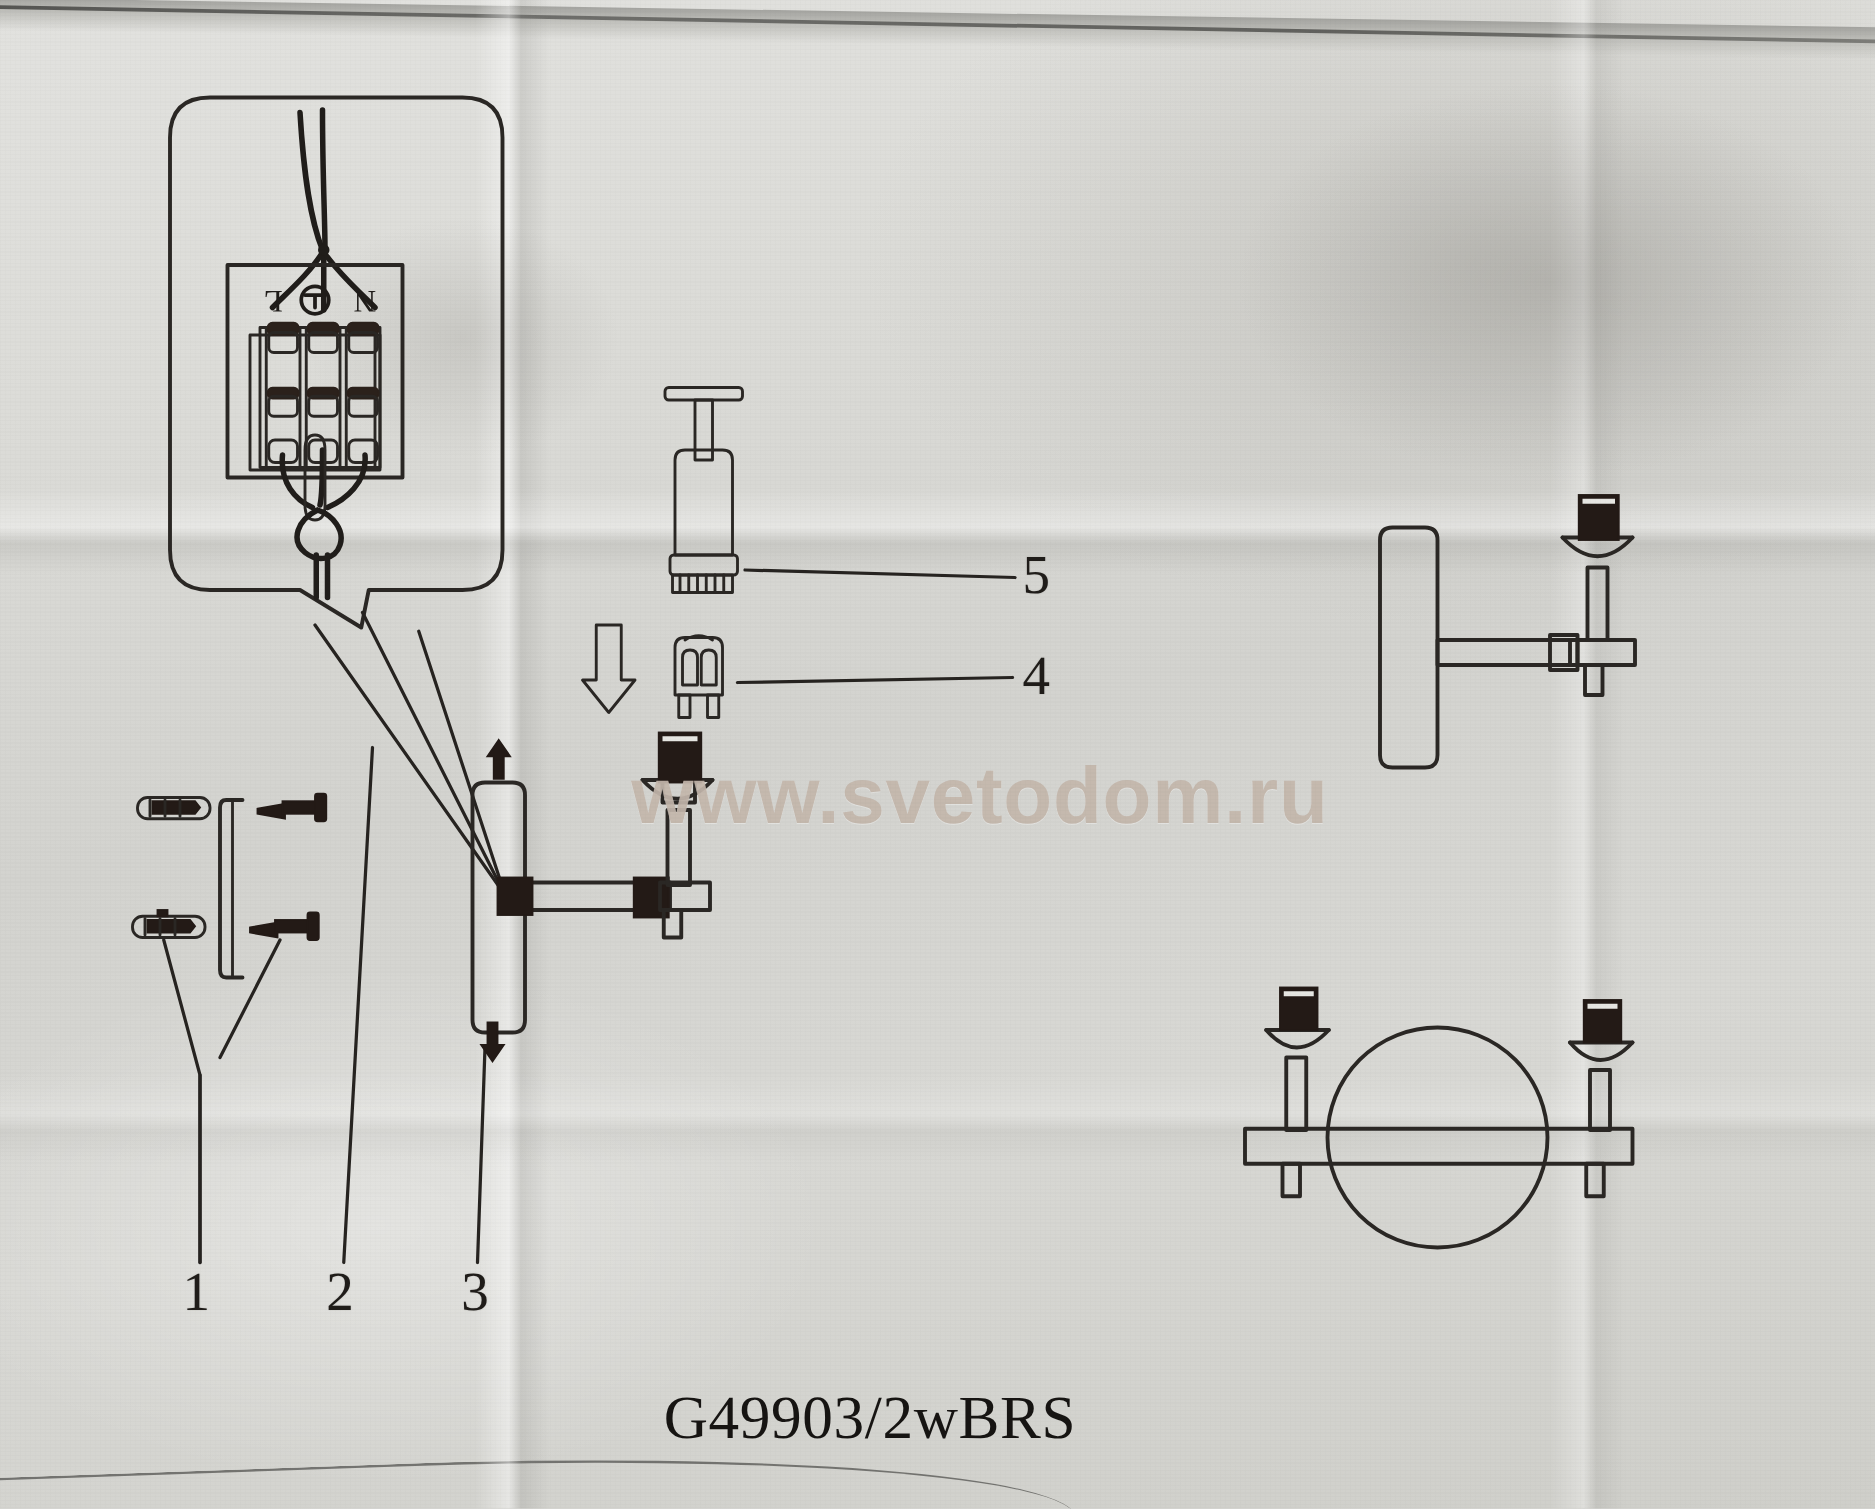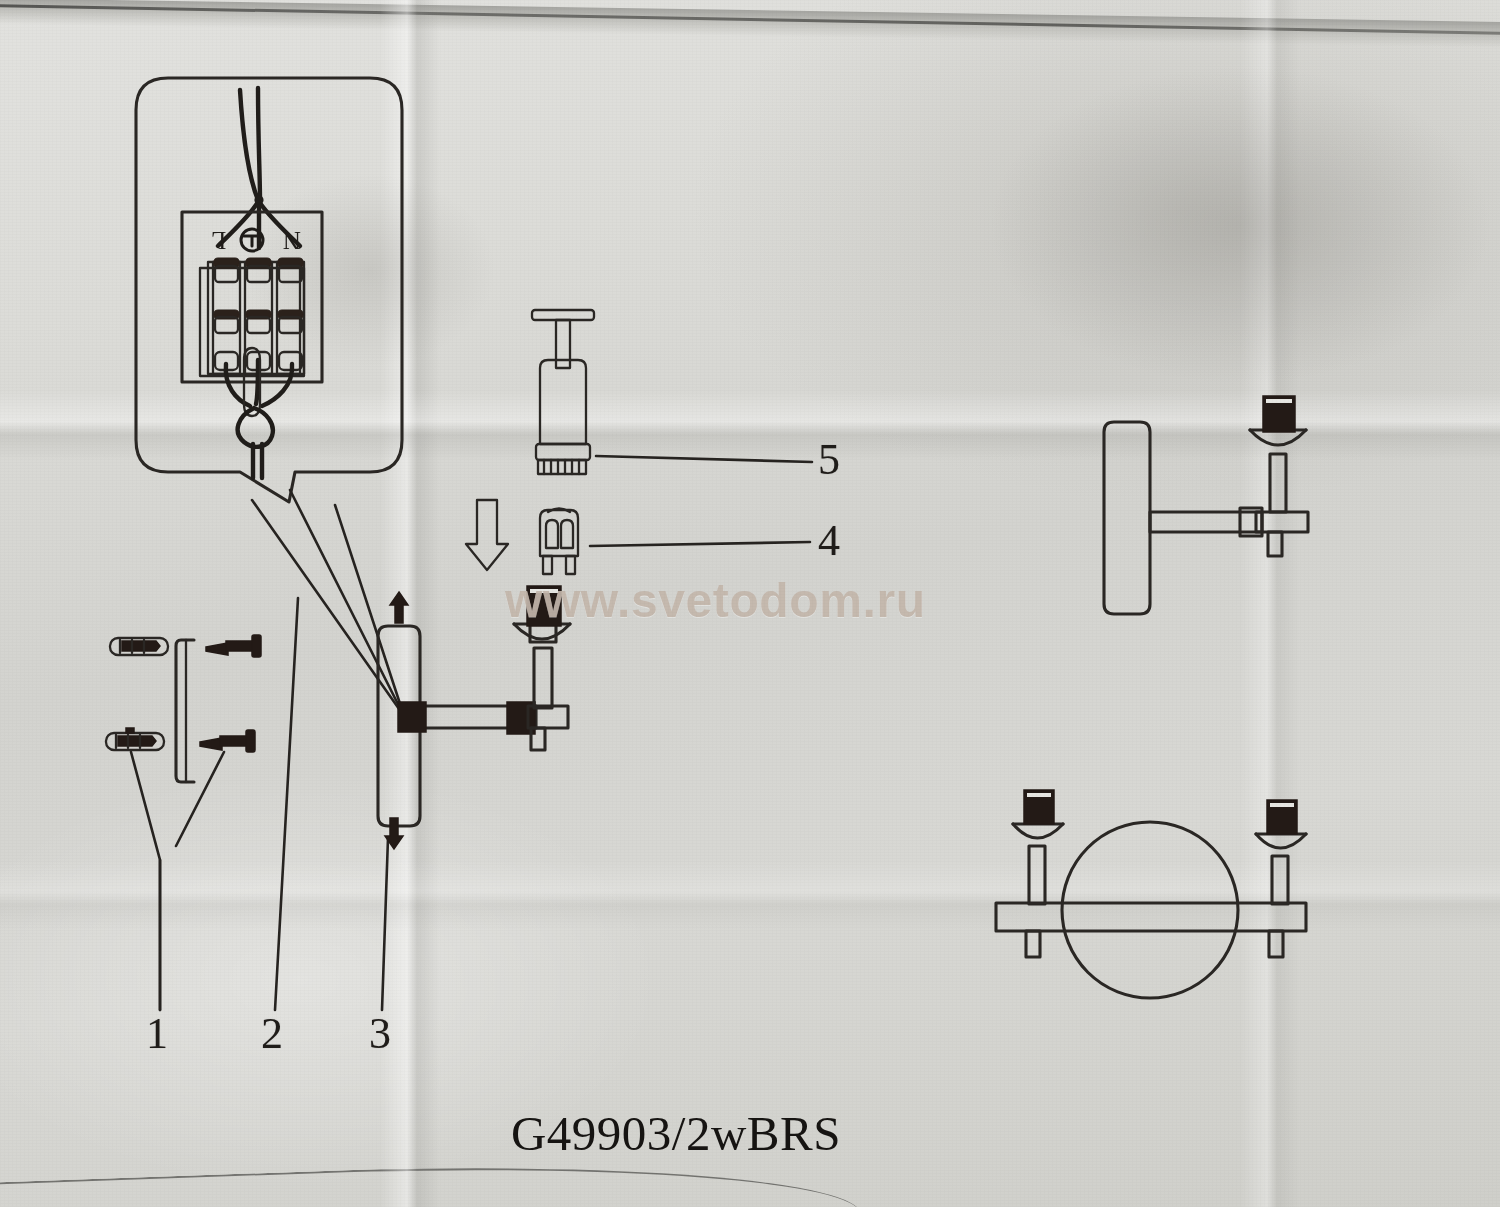--- a/index.html
+++ b/index.html
@@ -58,25 +58,26 @@
     text-shadow:0 0 1px rgba(80,78,74,.35);
   }
   .termtxt{
     position:absolute;font-family:"Liberation Serif", serif;
     color:#1f1c19;font-size:25px;line-height:1;
   }
   #model{
     position:absolute;left:0;top:1105px;width:1352px;text-align:center;
     font-family:"Liberation Serif", serif;font-size:49px;color:#161412;
     letter-spacing:.5px;
+    padding-left:20px;
   }
   #watermark{
-    position:absolute;left:505px;top:573px;
+    position:absolute;left:505px;top:599px;
     font-family:"Liberation Sans", sans-serif;
-    font-size:48px;font-weight:700;color:#c4b7ac;
+    font-size:64px;font-weight:700;color:#c4b7ac;
     letter-spacing:.6px;opacity:.92;
     text-shadow:0 1px 0 rgba(255,255,255,.35);
     white-space:nowrap;
   }
   .noise{
     position:absolute;left:0;top:0;width:1500px;height:1207px;
     opacity:.5;mix-blend-mode:multiply;
     background-image:
       repeating-linear-gradient(0deg, rgba(150,150,145,.05) 0 1px, rgba(255,255,255,0) 1px 3px),
       repeating-linear-gradient(90deg, rgba(150,150,145,.045) 0 1px, rgba(255,255,255,0) 1px 4px);

